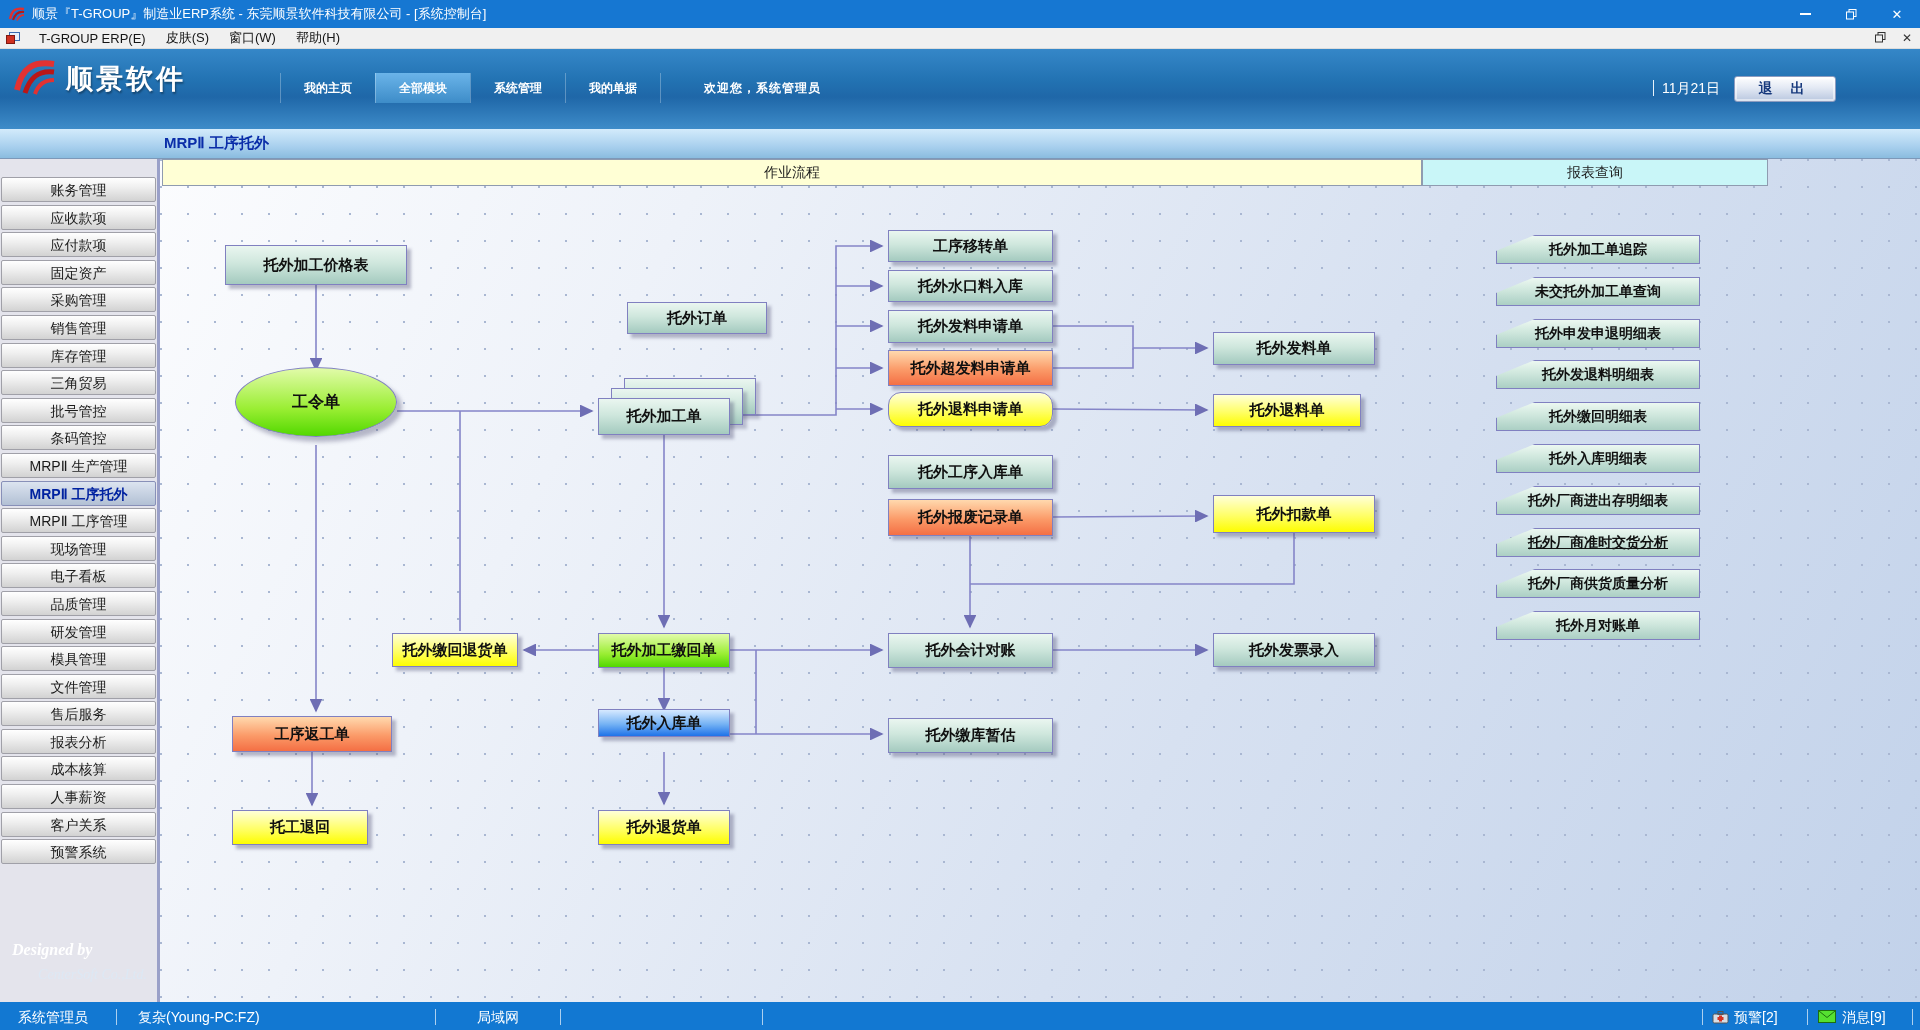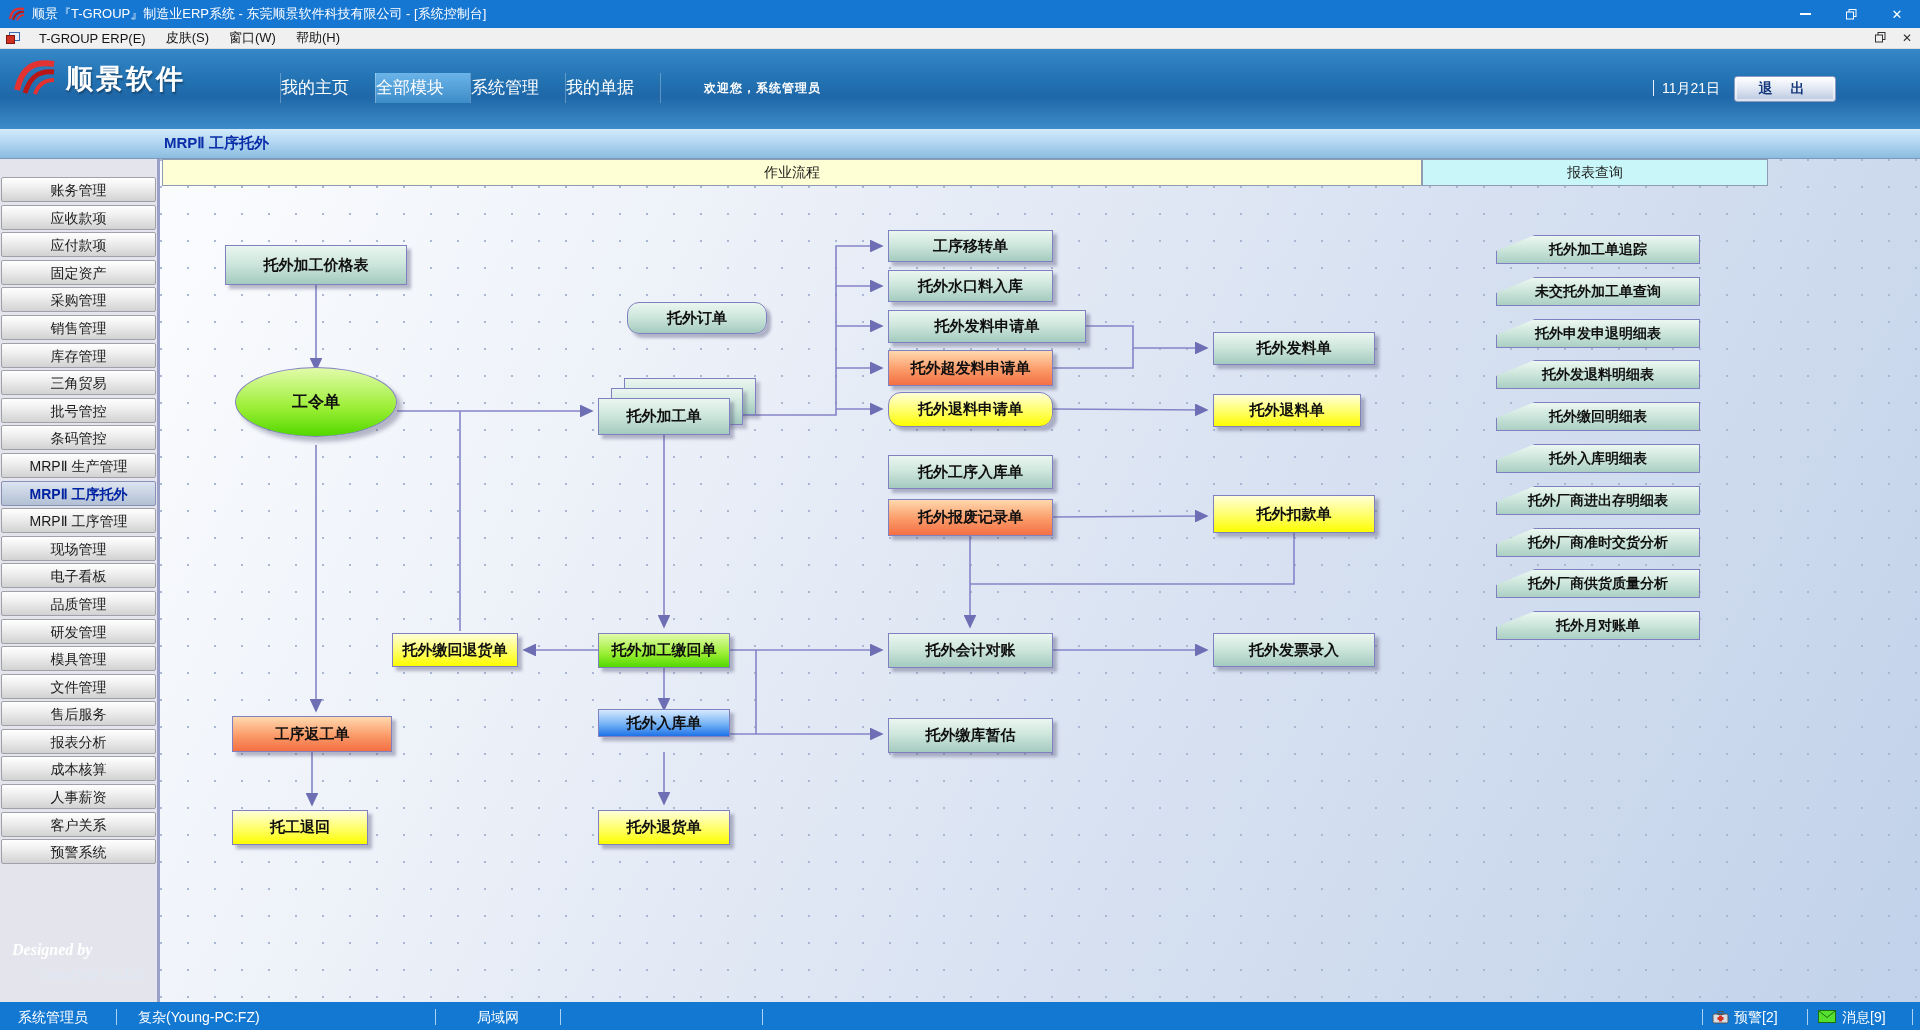--- a/index.html
+++ b/index.html
@@ -19,21 +19,21 @@
   .menu-item{padding:0 10px;}
   .mdi-controls{margin-left:auto;margin-right:8px;display:flex;align-items:center;gap:16px;}
   .mdi-controls .dash{width:9px;height:2px;background:#333;}
   .mdi-controls .x{font-size:12px;color:#333;line-height:1;}
 
   
   .appheader{height:80px;background:linear-gradient(180deg,#3587c8 0%,#2272b2 40%,#1f67a8 60%,#3e8cc9 100%);position:relative;color:#fff;}
   .logo{position:absolute;left:12px;top:8px;display:flex;align-items:center;gap:8px;}
   .logo-text{font-size:27px;font-weight:800;letter-spacing:3px;text-shadow:1px 2px 2px rgba(0,0,0,.35);}
   .tab-row{position:absolute;left:280px;top:24px;height:30px;display:flex;}
-  .tab{min-width:94px;text-align:left;line-height:30px;font-size:17px;color:#fff;border-left:1px solid rgba(255,255,255,.28);}
+  .tab{min-width:94px;text-align:center;line-height:30px;font-size:12px;color:#fff;border-left:1px solid rgba(255,255,255,.28);font-weight:bold;}
   .tab:last-child{border-right:1px solid rgba(255,255,255,.28);}
   .tab.active{background:linear-gradient(180deg,#6ab4e9,#3d8cc8);}
   .welcome{position:absolute;left:704px;top:24px;line-height:30px;font-weight:bold;font-size:12px;letter-spacing:1px;}
   .hdr-date{position:absolute;right:200px;top:24px;line-height:30px;font-size:14px;display:flex;align-items:center;gap:8px;}
   .hdr-date .vbar{display:inline-block;width:1px;height:16px;background:#e8f2fa;}
   .exit-btn{position:absolute;right:84px;top:27px;width:100px;height:24px;background:linear-gradient(180deg,#ffffff,#e3e9f4 45%,#b9c7df);border:1px solid #8c9cc0;border-radius:3px;color:#16387c;font-weight:bold;text-align:center;line-height:22px;letter-spacing:7px;font-size:14px;box-shadow:inset 0 0 0 2px rgba(255,255,255,.5);}
 
   
   .pagetitle{height:29px;background:linear-gradient(180deg,#d3ebfb 0%,#a9d0ee 60%,#8abcdf 100%);border-bottom:1px solid #7d98b8;}
   .pagetitle span{display:inline-block;margin-left:164px;line-height:28px;font-size:15px;font-weight:bold;color:#0a2da8;}
@@ -223,27 +223,27 @@
           <polyline points="570,491 722,491" fill="none" stroke="#8585c8" stroke-width="1.6" marker-end="url(#arr)"></polyline>
           <polyline points="596,491 596,575" fill="none" stroke="#8585c8" stroke-width="1.6"></polyline>
           <polyline points="570,575 722,575" fill="none" stroke="#8585c8" stroke-width="1.6" marker-end="url(#arr)"></polyline>
           <polyline points="504,509 504,551" fill="none" stroke="#8585c8" stroke-width="1.6" marker-end="url(#arr)"></polyline>
           <polyline points="504,593 504,645" fill="none" stroke="#8585c8" stroke-width="1.6" marker-end="url(#arr)"></polyline>
           <polyline points="893,491 1047,491" fill="none" stroke="#8585c8" stroke-width="1.6" marker-end="url(#arr)"></polyline>
         </svg>
       <div>
           <div class="node teal" style="left: 65px; top: 86px; width: 182px; height: 40px;">托外加工价格表</div>
           <div class="node green ellipse" style="left: 75px; top: 208px; width: 162px; height: 70px;">工令单</div>
-          <div class="node teal" style="left: 467px; top: 143px; width: 140px; height: 32px; border-radius: 12px;">托外订单</div>
+          <div class="node teal" style="left: 467px; top: 143px; width: 140px; height: 32px;">托外订单</div>
           <div class="ghost" style="left: 464px; top: 219px; width: 132px; height: 37px;"></div>
           <div class="ghost" style="left: 451px; top: 229px; width: 132px; height: 37px;"></div>
           <div class="node teal" style="left: 438px; top: 239px; width: 132px; height: 37px;">托外加工单</div>
           <div class="node teal" style="left: 728px; top: 71px; width: 165px; height: 32px;">工序移转单</div>
           <div class="node teal" style="left: 728px; top: 111px; width: 165px; height: 32px;">托外水口料入库</div>
-          <div class="node teal" style="left: 728px; top: 151px; width: 198px; height: 33px;">托外发料申请单</div>
+          <div class="node teal" style="left: 728px; top: 151px; width: 165px; height: 33px;">托外发料申请单</div>
           <div class="node orange" style="left: 728px; top: 191px; width: 165px; height: 36px;">托外超发料申请单</div>
           <div class="node yellow" style="left: 728px; top: 233px; width: 165px; height: 35px; border-radius: 13px;">托外退料申请单</div>
           <div class="node teal" style="left: 728px; top: 296px; width: 165px; height: 34px;">托外工序入库单</div>
           <div class="node orange" style="left: 728px; top: 340px; width: 165px; height: 37px;">托外报废记录单</div>
           <div class="node teal" style="left: 728px; top: 474px; width: 165px; height: 35px;">托外会计对账</div>
           <div class="node teal" style="left: 728px; top: 559px; width: 165px; height: 35px;">托外缴库暂估</div>
           <div class="node teal" style="left: 1053px; top: 173px; width: 162px; height: 33px;">托外发料单</div>
           <div class="node yellow" style="left: 1053px; top: 235px; width: 148px; height: 33px;">托外退料单</div>
           <div class="node yellow" style="left: 1053px; top: 336px; width: 162px; height: 38px;">托外扣款单</div>
           <div class="node teal" style="left: 1053px; top: 474px; width: 162px; height: 34px;">托外发票录入</div>
@@ -255,21 +255,21 @@
           <div class="node yellow" style="left: 72px; top: 651px; width: 136px; height: 35px;">托工退回</div>
         </div>
       <div>
           <div class="report-btn" style="left: 1336px; top: 76px;">托外加工单追踪</div>
           <div class="report-btn" style="left: 1336px; top: 118px;">未交托外加工单查询</div>
           <div class="report-btn" style="left: 1336px; top: 160px;">托外申发申退明细表</div>
           <div class="report-btn" style="left: 1336px; top: 201px;">托外发退料明细表</div>
           <div class="report-btn" style="left: 1336px; top: 243px;">托外缴回明细表</div>
           <div class="report-btn" style="left: 1336px; top: 285px;">托外入库明细表</div>
           <div class="report-btn" style="left: 1336px; top: 327px;">托外厂商进出存明细表</div>
-          <div class="report-btn" style="left: 1336px; top: 369px;">托外厂商准时交货分析</div>
+          <div class="report-btn" style="left: 1336px; top: 369px; text-decoration: underline;">托外厂商准时交货分析</div>
           <div class="report-btn" style="left: 1336px; top: 410px;">托外厂商供货质量分析</div>
           <div class="report-btn" style="left: 1336px; top: 452px;">托外月对账单</div>
         </div>
     </div>
   </div>
 
   <div class="statusbar">
     <span class="sb" style="left:18px">系统管理员</span>
     <span class="sb-sep" style="left:116px"></span>
     <span class="sb" style="left:138px">复杂(Young-PC:FZ)</span>

